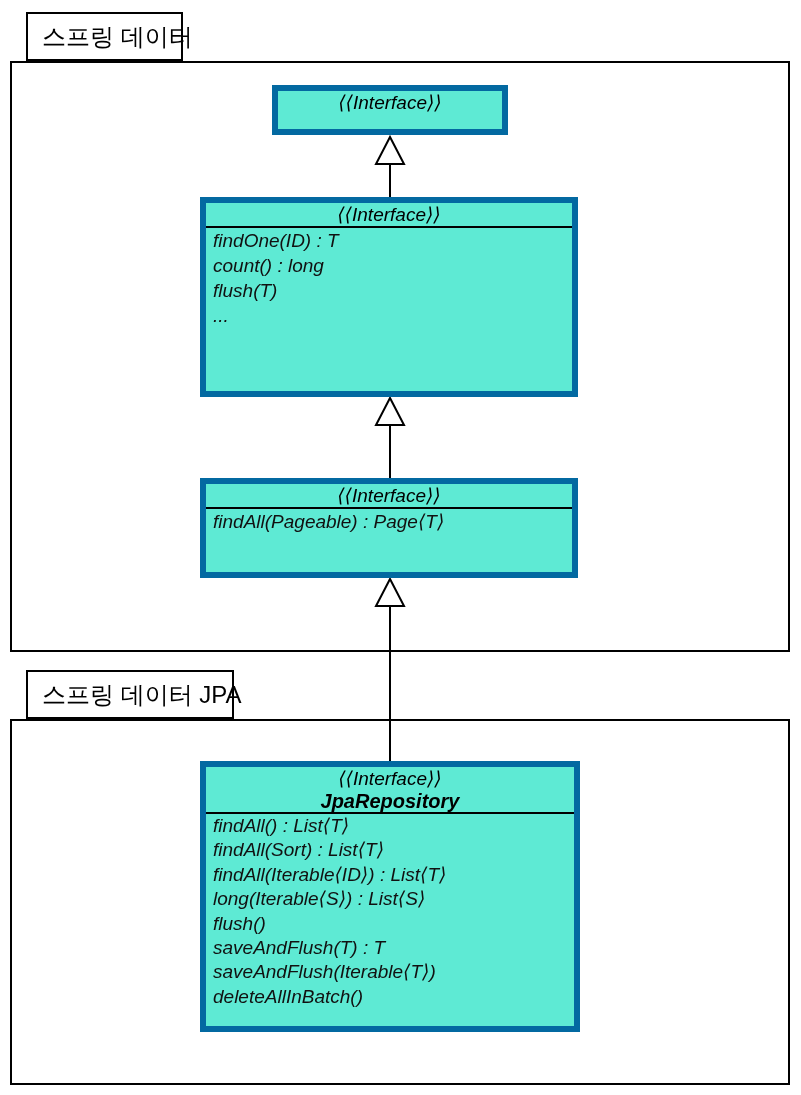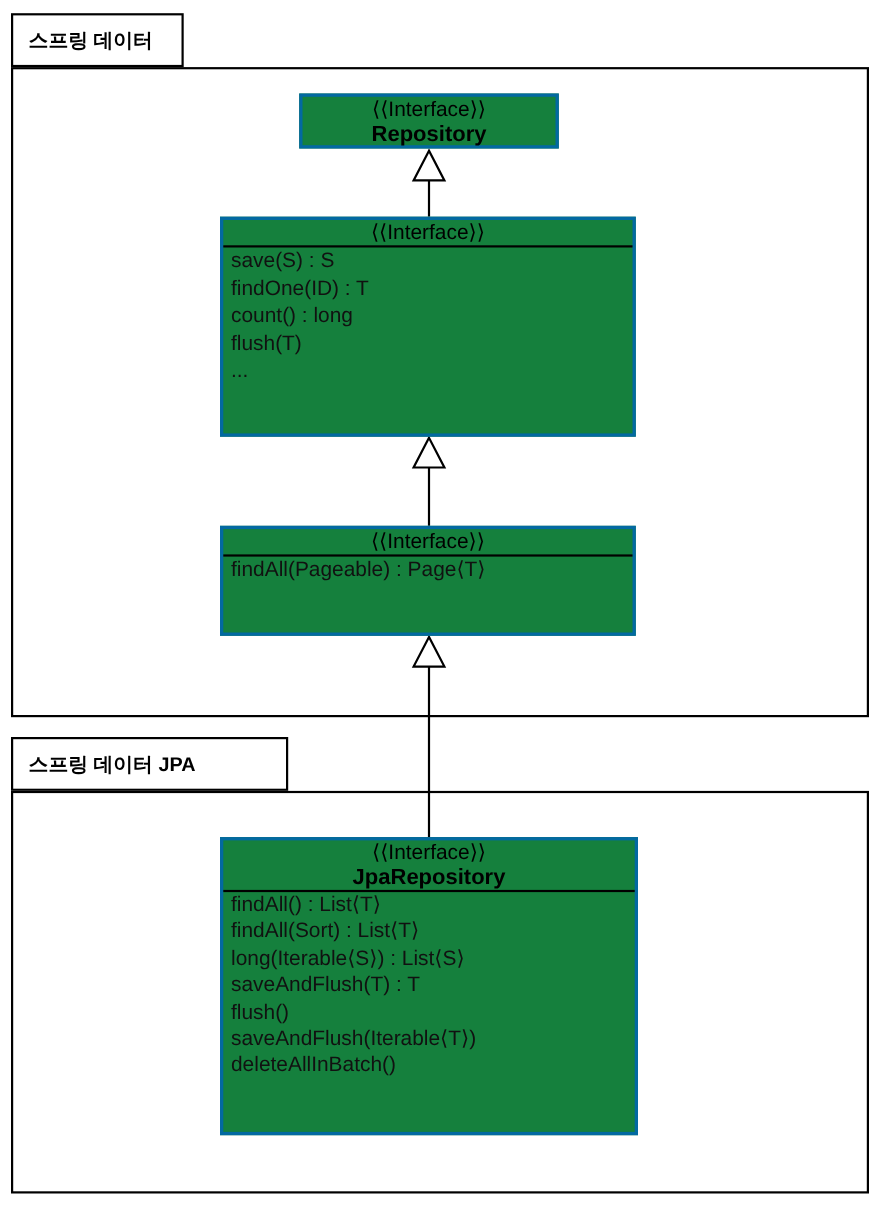--- a/index.html
+++ b/index.html
@@ -12,44 +12,46 @@
     overflow: hidden;
   }
   .pkg-tab {
     position: absolute;
     border: 2px solid #000;
     background: #fff;
     box-sizing: border-box;
     display: flex;
     align-items: center;
     padding-left: 14px;
-    font-size: 18px;
-    font-weight: bold;
+    font-size: 24px;
+    font-weight: normal;
     z-index: 0;
     white-space: nowrap;
+    margin-left: 16px;
   }
   .pkg-body {
     position: absolute;
     border: 2px solid #000;
     background: #fff;
     box-sizing: border-box;
     z-index: 0;
   }
   .arrow-layer {
     position: absolute;
     left: 0; top: 0;
     z-index: 1;
     pointer-events: none;
   }
   .class-box {
     position: absolute;
-    border: 3px solid #0369a1;
-    background: #15803d;
+    border: 6px solid #0369a1;
+    background: #5eead4;
     box-sizing: border-box;
     z-index: 2;
+    font-style: italic;
   }
   .class-hdr {
     text-align: center;
     padding-top: 1px;
   }
   .class-hdr.with-divider { border-bottom: 2px solid #000; }
   .stereo { font-size: 19px; line-height: 22px; }
   .cname  { font-size: 20px; line-height: 22px; font-weight: bold; }
   .methods { padding: 0 7px; }
   .method {
@@ -61,21 +63,21 @@
   .methods.tight .method { line-height: 24.4px; }
 </style>
 </head>
 <body>
 
 <div class="pkg-tab" style="left:10px; top:12px; width:157px; height:49px;">
   <span>스프링 데이터</span>
 </div>
 <div class="pkg-body" style="left:10px; top:61px; width:780px; height:591px;"></div>
 
-<div class="pkg-tab" style="left:10px; top:670px; width:252px; height:49px;">
+<div class="pkg-tab" style="left:10px; top:670px; width:208px; height:49px;">
   <span>스프링 데이터 JPA</span>
 </div>
 <div class="pkg-body" style="left:10px; top:719px; width:780px; height:366px;"></div>
 
 <svg class="arrow-layer" width="801" height="1095" viewBox="0 0 801 1095">
 
   <g>
     <line x1="390" y1="164" x2="390" y2="197" stroke="#000" stroke-width="2"></line>
     <polygon points="390,137 376,164 404,164" fill="#fff" stroke="#000" stroke-width="2"></polygon>
   </g>
@@ -87,30 +89,28 @@
 
   <g>
     <line x1="390" y1="606" x2="390" y2="761" stroke="#000" stroke-width="2"></line>
     <polygon points="390,579 376,606 404,606" fill="#fff" stroke="#000" stroke-width="2"></polygon>
   </g>
 </svg>
 
 <div class="class-box" style="left:272px; top:85px; width:236px; height:50px;">
   <div class="class-hdr">
     <div class="stereo">⟨⟨Interface⟩⟩</div>
-    <div class="cname">Repository</div>
   </div>
 </div>
 
 <div class="class-box" style="left:200px; top:197px; width:378px; height:200px;">
   <div class="class-hdr with-divider">
     <div class="stereo">⟨⟨Interface⟩⟩</div>
   </div>
   <div class="methods">
-    <div class="method">save(S) : S</div>
     <div class="method">findOne(ID) : T</div>
     <div class="method">count() : long</div>
     <div class="method">flush(T)</div>
     <div class="method">...</div>
   </div>
 </div>
 
 <div class="class-box" style="left:200px; top:478px; width:378px; height:100px;">
   <div class="class-hdr with-divider">
     <div class="stereo">⟨⟨Interface⟩⟩</div>
@@ -121,19 +121,20 @@
 </div>
 
 <div class="class-box" style="left:200px; top:761px; width:380px; height:271px;">
   <div class="class-hdr with-divider">
     <div class="stereo">⟨⟨Interface⟩⟩</div>
     <div class="cname">JpaRepository</div>
   </div>
   <div class="methods tight">
     <div class="method">findAll() : List⟨T⟩</div>
     <div class="method">findAll(Sort) : List⟨T⟩</div>
+    <div class="method">findAll(Iterable⟨ID⟩) : List⟨T⟩</div>
     <div class="method">long(Iterable⟨S⟩) : List⟨S⟩</div>
+    <div class="method">flush()</div>
     <div class="method">saveAndFlush(T) : T</div>
-    <div class="method">flush()</div>
     <div class="method">saveAndFlush(Iterable⟨T⟩)</div>
     <div class="method">deleteAllInBatch()</div>
   </div>
 </div>
 
 </body></html>

